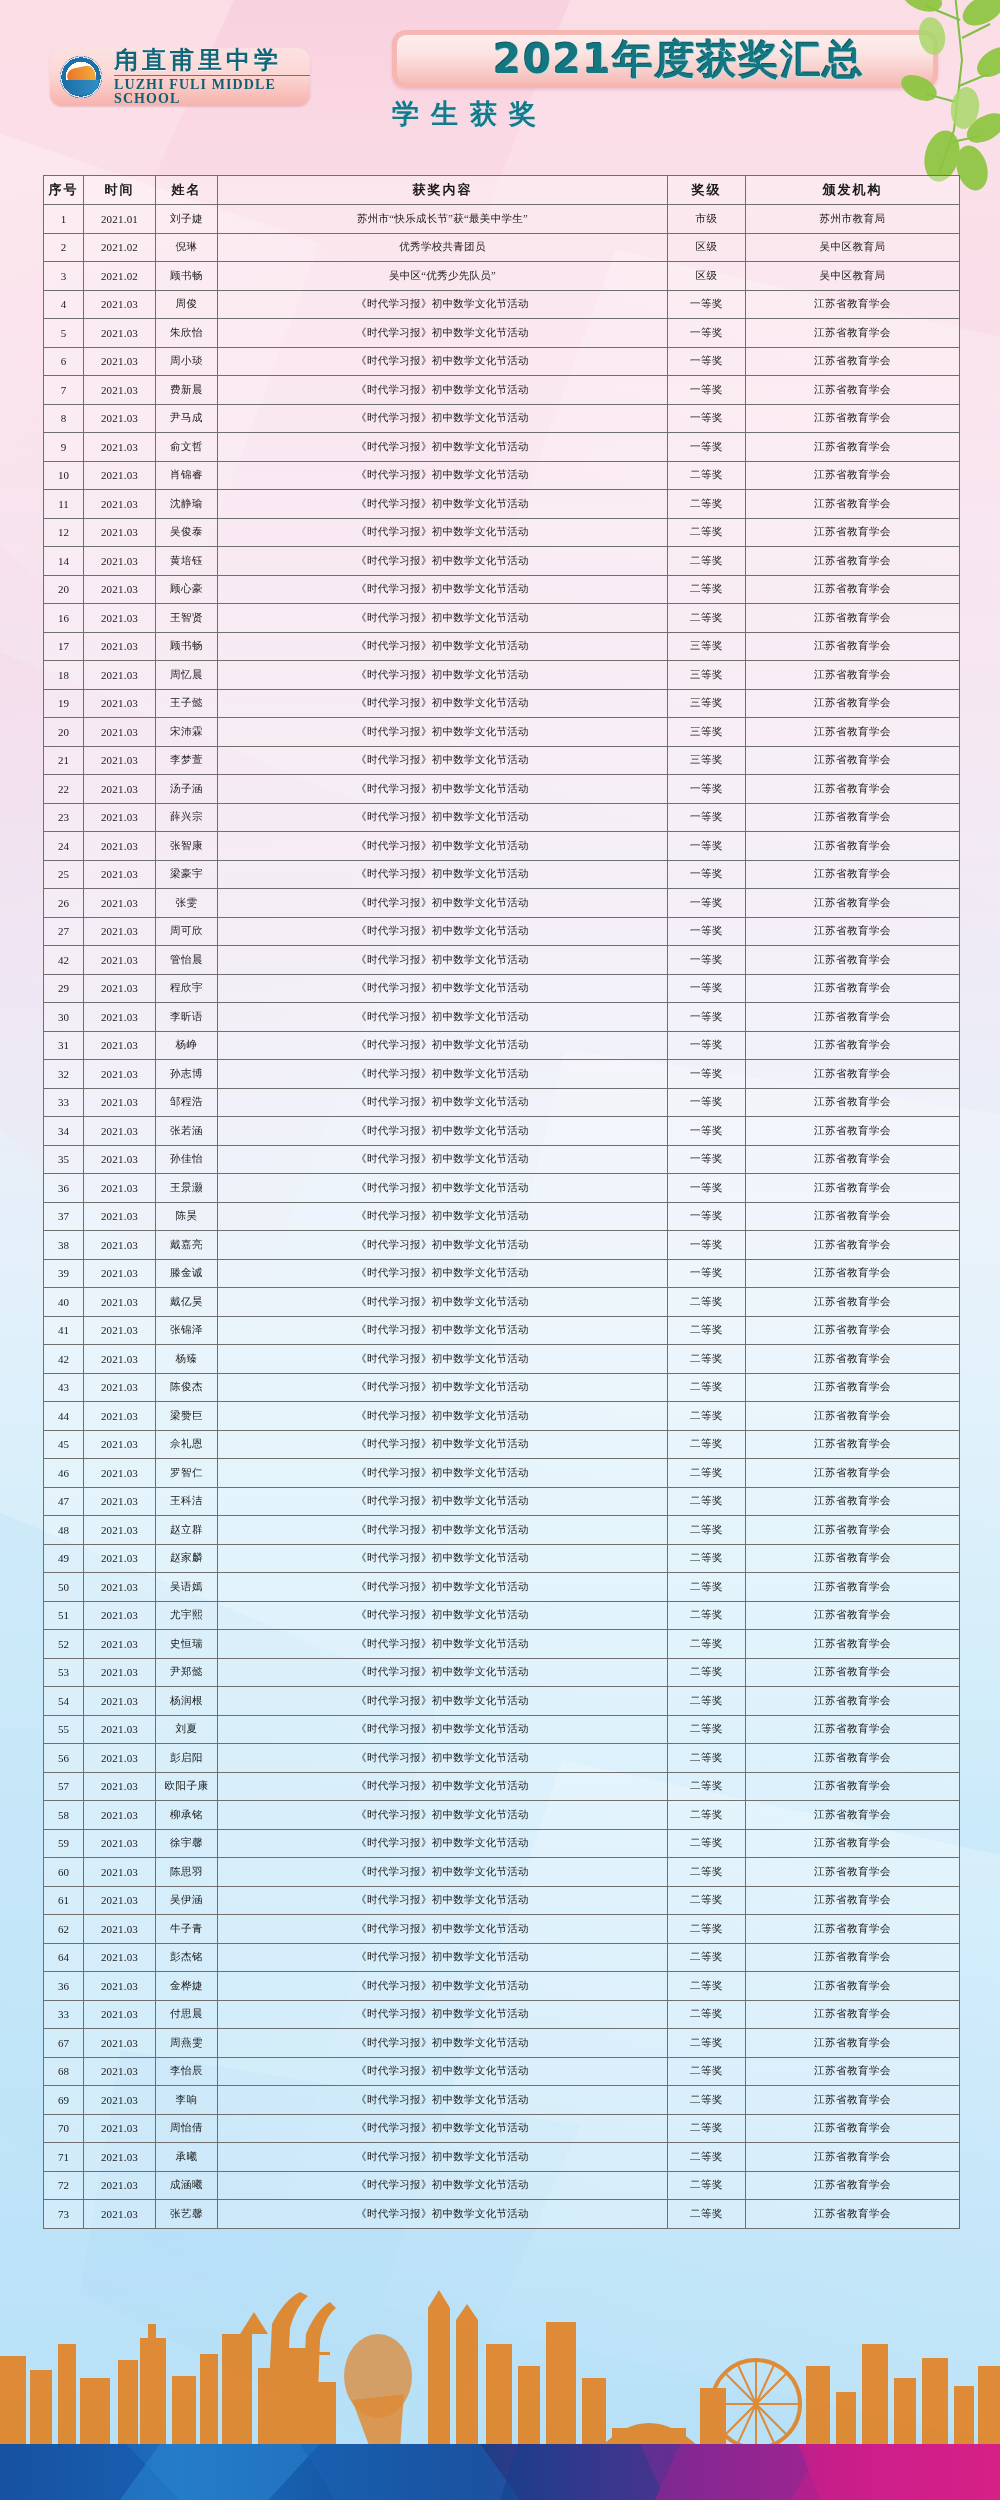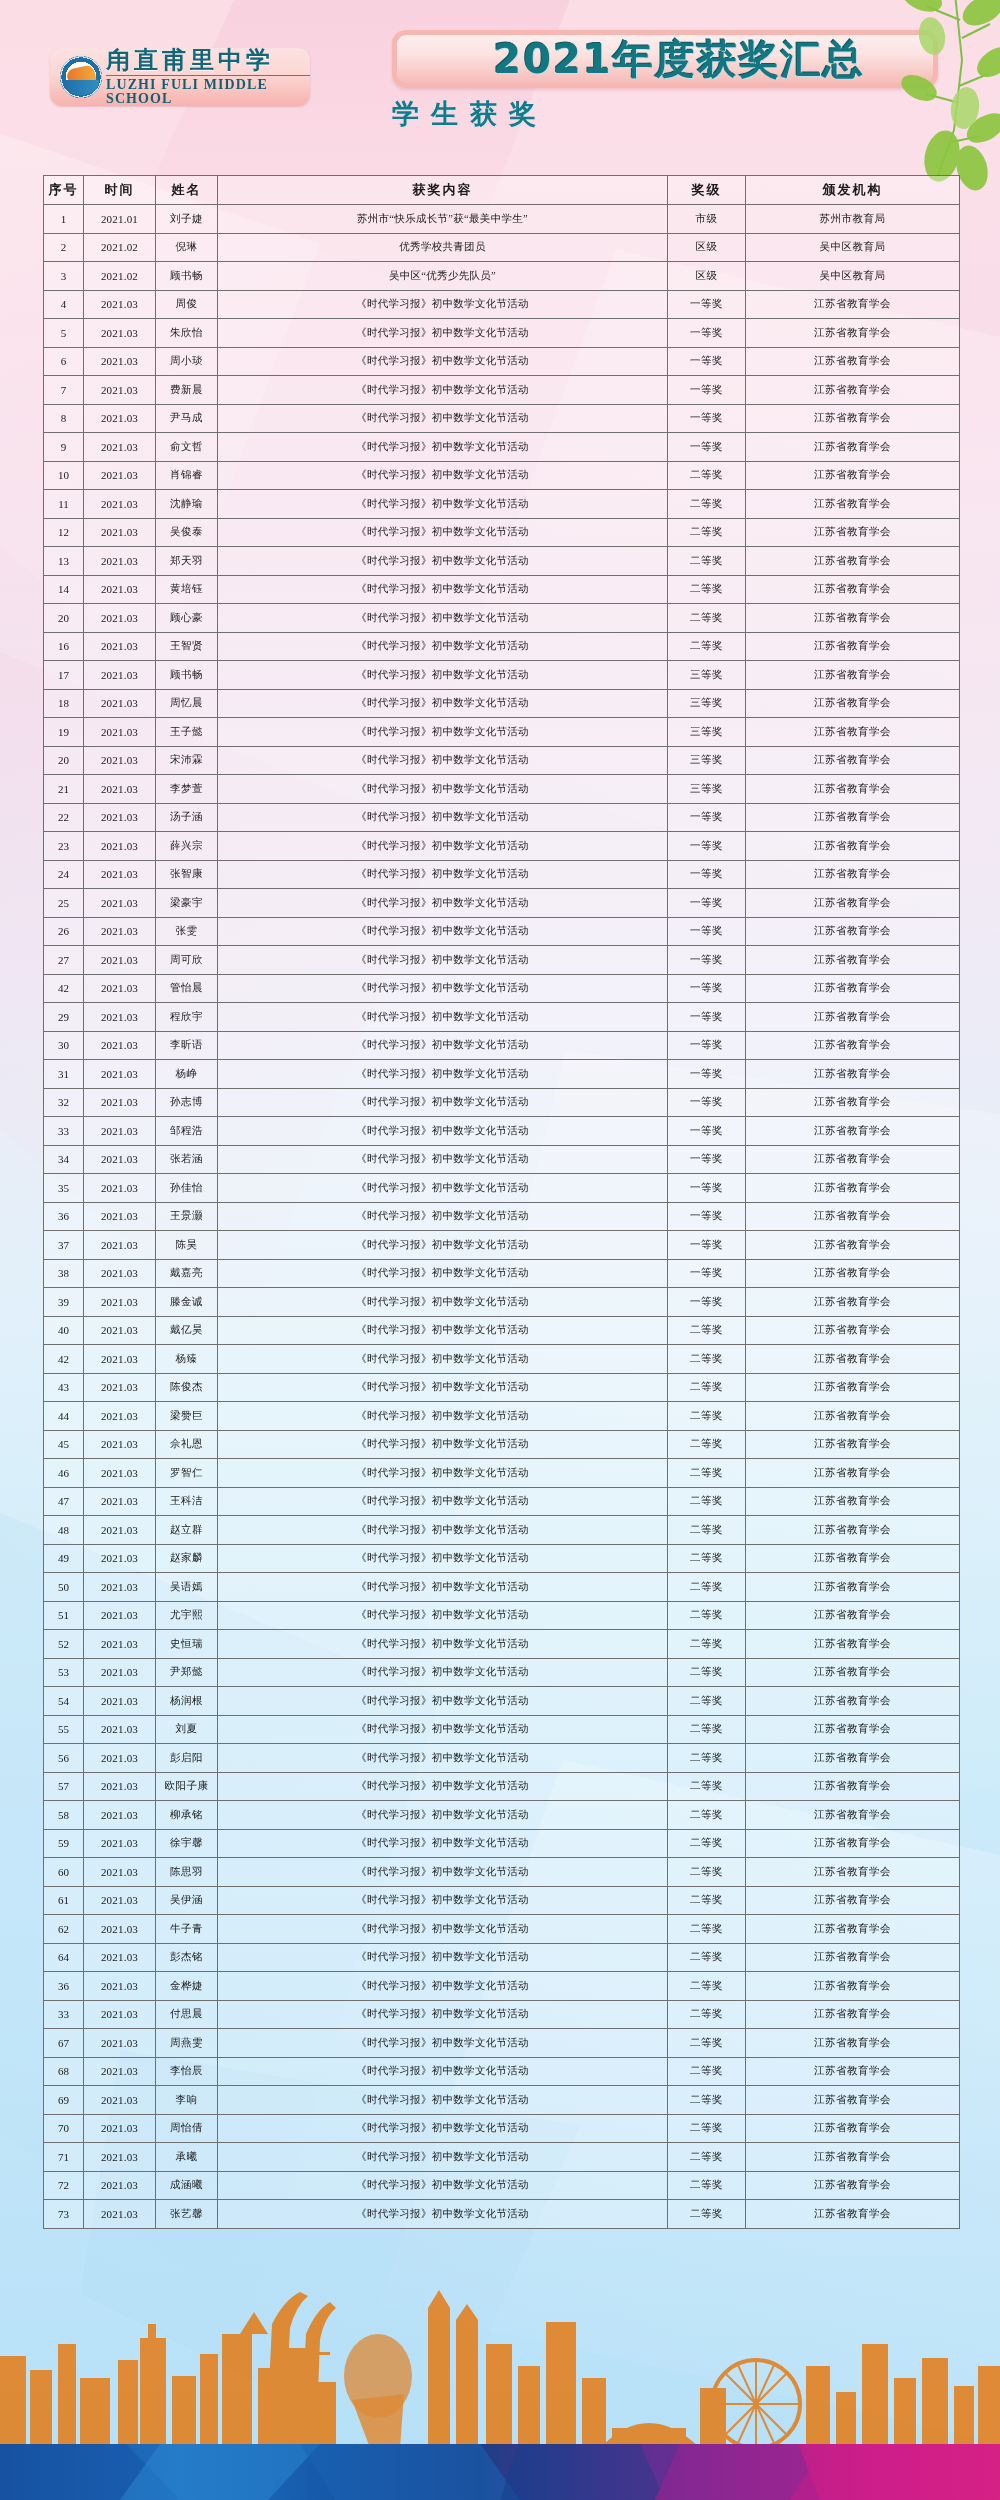--- a/index.html
+++ b/index.html
@@ -61,21 +61,21 @@
       background:linear-gradient(170deg,rgba(150,205,240,.4),rgba(150,205,240,0));
       clip-path:polygon(8% 0,100% 18%,70% 100%,0 58%);}
 
   
   .header{position:absolute;top:0;left:0;width:1000px;height:178px;}
   .logo-plate{
     position:absolute;left:50px;top:48px;width:260px;height:58px;
     border-radius:12px;
     background:linear-gradient(180deg,#fbe2e2 0%,#fcd7d4 45%,#f6b2ae 100%);
     box-shadow:0 1px 2px rgba(200,120,130,.35);
-    display:flex;align-items:center;gap:4px;padding-left:10px;box-sizing:border-box;
+    display:flex;align-items:center;gap:12px;padding-left:10px;box-sizing:border-box;
   }
   .logo-mark{width:42px;height:42px;border-radius:50%;flex:0 0 42px;position:relative;
     background:radial-gradient(circle at 50% 50%,#ffffff 0 52%,#1e6fa8 52% 66%,#ffffff 66% 70%,#1c6ea6 70% 100%);
     overflow:hidden;box-shadow:0 0 0 1px rgba(30,110,168,.35) inset;}
   .logo-mark:before{content:"";position:absolute;left:7px;top:11px;width:28px;height:16px;
     background:linear-gradient(90deg,#e8742a,#f3a93b);border-radius:14px 14px 2px 14px;transform:rotate(-12deg);}
   .logo-mark:after{content:"";position:absolute;left:3px;bottom:3px;width:36px;height:15px;
     background:linear-gradient(90deg,#1d6ea6,#2f8fc4);border-radius:0 0 18px 18px;}
   .logo-text{display:flex;flex-direction:column;justify-content:center;line-height:1;}
   .logo-cn{font-family:"Liberation Serif",serif;font-size:24px;font-weight:700;
@@ -317,28 +317,20 @@
           </tr>
           <tr>
             <td class="c-no">12</td>
             <td class="c-date">2021.03</td>
             <td class="c-name">吴俊泰</td>
             <td class="c-content">《时代学习报》初中数学文化节活动</td>
             <td class="c-level">二等奖</td>
             <td class="c-org">江苏省教育学会</td>
           </tr>
           <tr>
-            <td class="c-no">13</td>
-            <td class="c-date">2021.03</td>
-            <td class="c-name">郑天羽</td>
-            <td class="c-content">《时代学习报》初中数学文化节活动</td>
-            <td class="c-level">二等奖</td>
-            <td class="c-org">江苏省教育学会</td>
-          </tr>
-          <tr>
             <td class="c-no">14</td>
             <td class="c-date">2021.03</td>
             <td class="c-name">黄培钰</td>
             <td class="c-content">《时代学习报》初中数学文化节活动</td>
             <td class="c-level">二等奖</td>
             <td class="c-org">江苏省教育学会</td>
           </tr>
           <tr>
             <td class="c-no">20</td>
             <td class="c-date">2021.03</td>
@@ -536,20 +528,28 @@
             <td class="c-date">2021.03</td>
             <td class="c-name">滕金诚</td>
             <td class="c-content">《时代学习报》初中数学文化节活动</td>
             <td class="c-level">一等奖</td>
             <td class="c-org">江苏省教育学会</td>
           </tr>
           <tr>
             <td class="c-no">40</td>
             <td class="c-date">2021.03</td>
             <td class="c-name">戴亿昊</td>
+            <td class="c-content">《时代学习报》初中数学文化节活动</td>
+            <td class="c-level">二等奖</td>
+            <td class="c-org">江苏省教育学会</td>
+          </tr>
+          <tr>
+            <td class="c-no">41</td>
+            <td class="c-date">2021.03</td>
+            <td class="c-name">张锦泽</td>
             <td class="c-content">《时代学习报》初中数学文化节活动</td>
             <td class="c-level">二等奖</td>
             <td class="c-org">江苏省教育学会</td>
           </tr>
           <tr>
             <td class="c-no">42</td>
             <td class="c-date">2021.03</td>
             <td class="c-name">杨臻</td>
             <td class="c-content">《时代学习报》初中数学文化节活动</td>
             <td class="c-level">二等奖</td>

